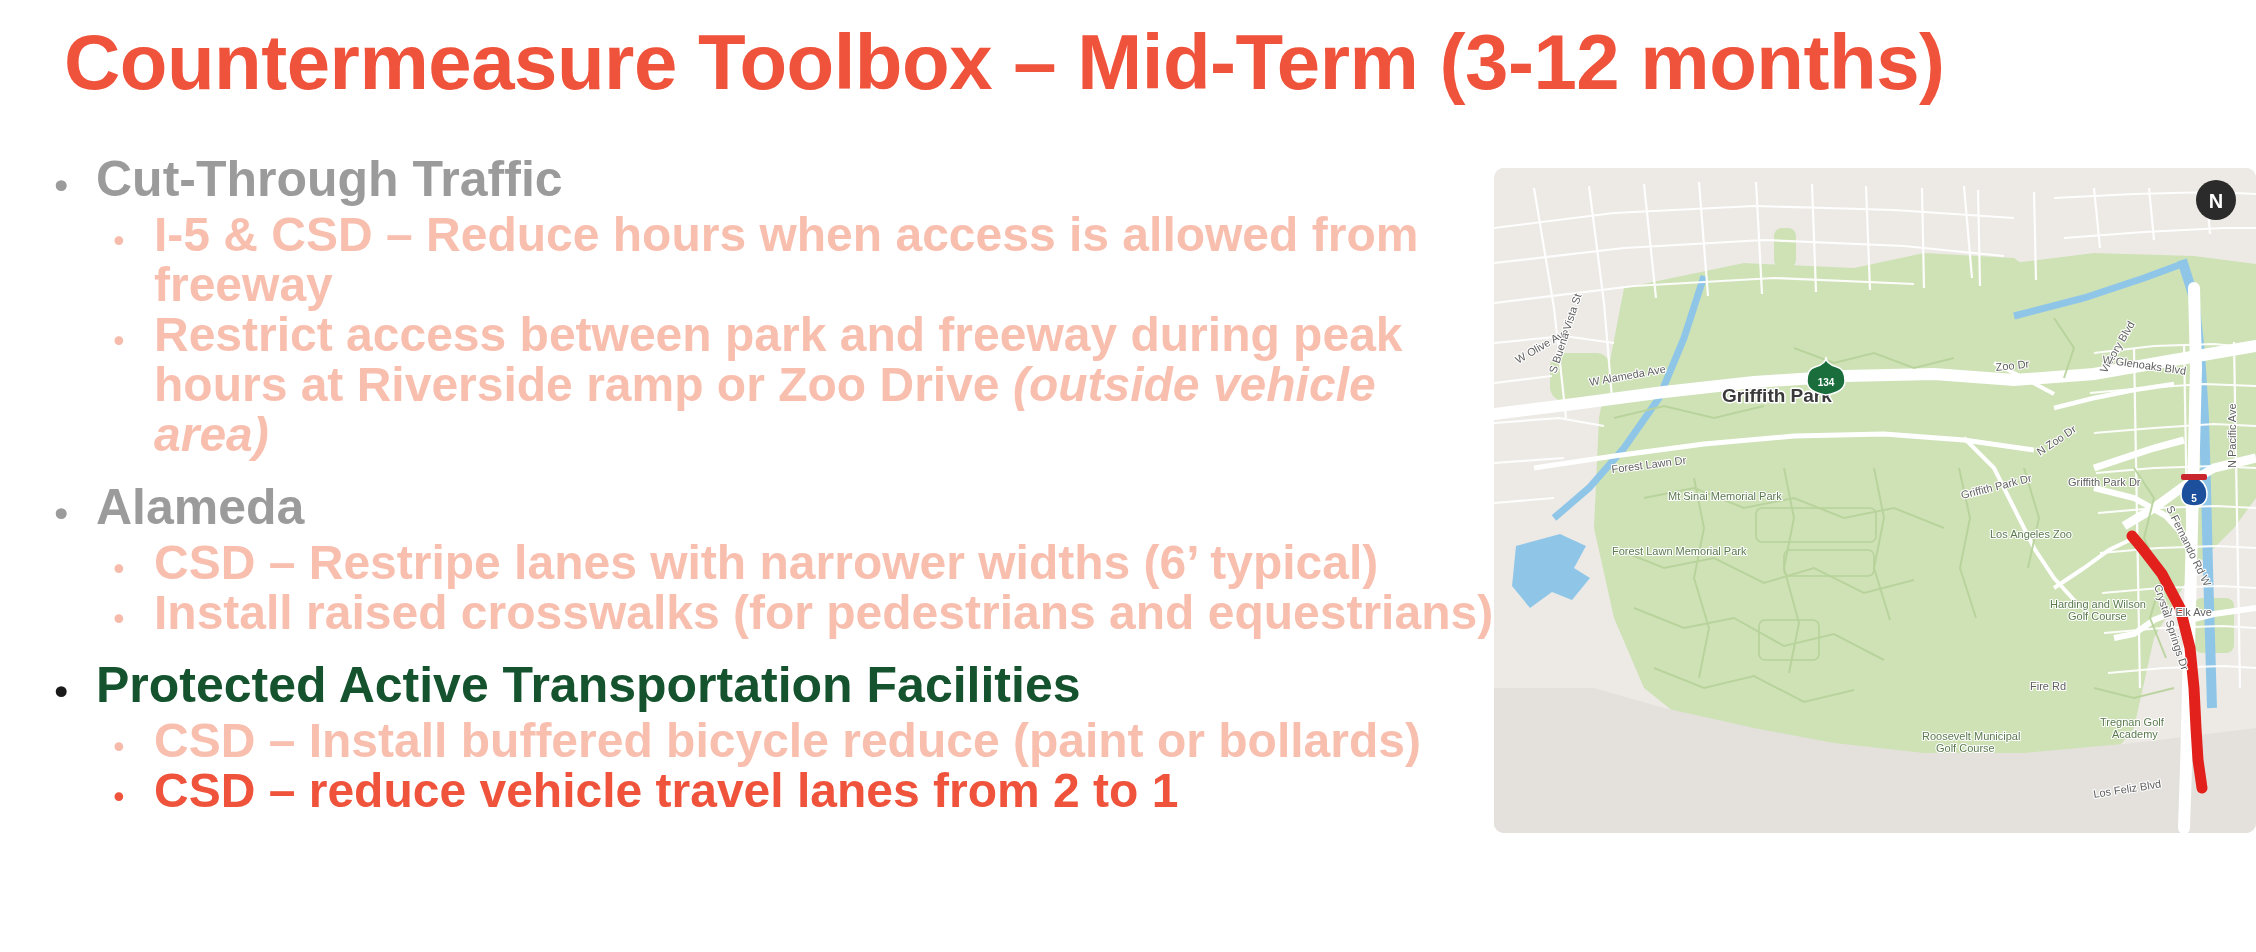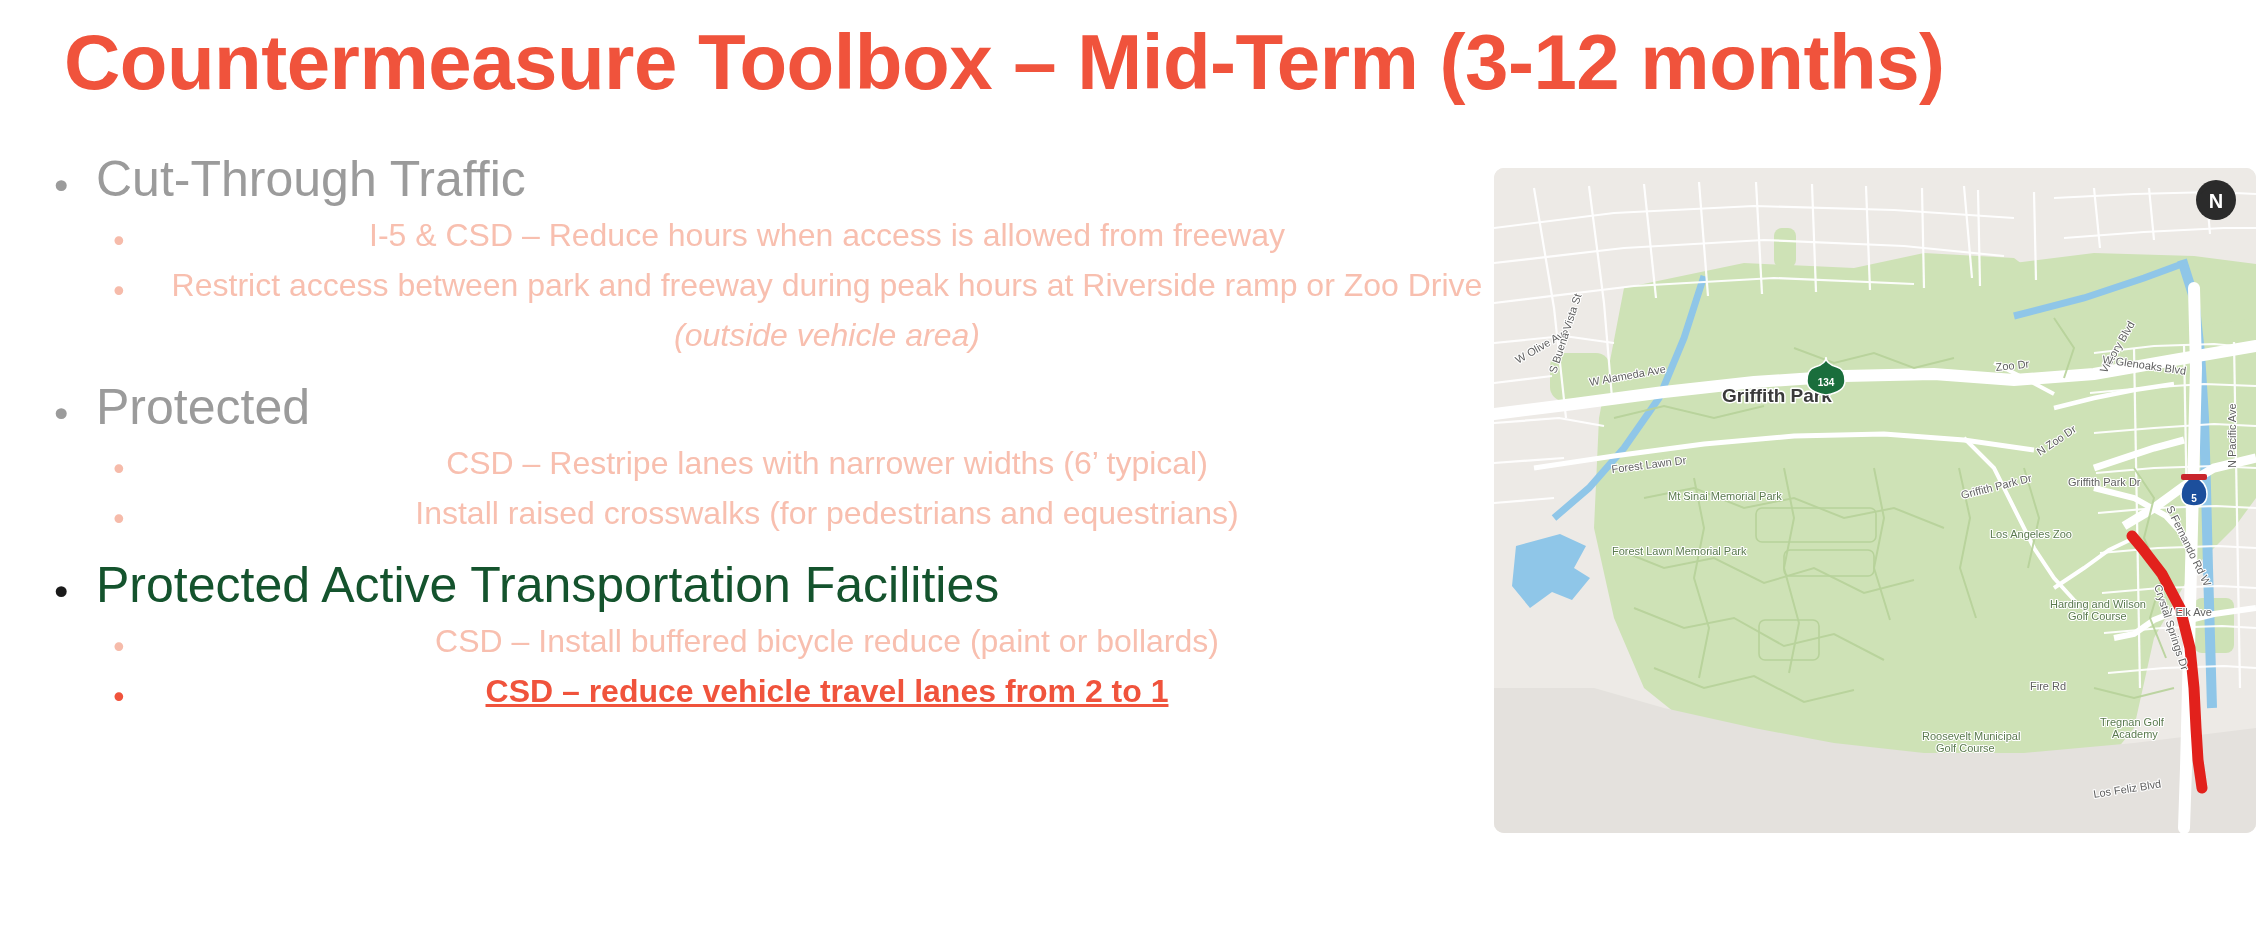--- a/index.html
+++ b/index.html
@@ -48,20 +48,21 @@
 
   .bullet-glyph {
     flex: 0 0 auto;
     text-align: left;
     font-family: "DejaVu Sans", sans-serif;
     line-height: 1;
   }
 
   .bullet-text {
     flex: 1 1 auto;
+    font-weight: bold;
   }
 
   
   .lvl1 {
     margin-bottom: 2px;
   }
   .lvl1 .bullet-glyph {
     width: 46px;
     font-size: 38px;
     padding-top: 18px;
@@ -80,28 +81,27 @@
   .lvl2 {
     margin-left: 60px;
   }
   .lvl2 .bullet-glyph {
     width: 44px;
     font-size: 30px;
     padding-top: 17px;
     color: #F6BBAA;
   }
   .lvl2 .bullet-text {
-    font-size: 32px;
+    font-size: 48px;
     line-height: 50px;
     color: #F8BFAF;
-    text-align: center;
   }
 
   .lvl2.emph .bullet-glyph { color: #F0533C; }
-  .lvl2.emph .bullet-text  { color: #F0533C; font-weight: bold; text-decoration: underline; }
+  .lvl2.emph .bullet-text  { color: #F0533C; font-weight: bold; }
 
   .ital { font-style: italic; }
   .gap-md { height: 18px; }
 
   
   .map-panel {
     position: absolute;
     left: 1494px;
     top: 168px;
     width: 762px;
@@ -157,21 +157,21 @@
 
     <div class="bullet-row lvl2">
       <span class="bullet-glyph">•</span>
       <span class="bullet-text"><span>Restrict access between park and freeway during peak hours at Riverside ramp or Zoo Drive </span><span class="ital">(outside vehicle area)</span></span>
     </div>
 
     <div class="gap-md"></div>
 
     <div class="bullet-row lvl1">
       <span class="bullet-glyph">•</span>
-      <span class="bullet-text">Protected</span>
+      <span class="bullet-text">Alameda</span>
     </div>
 
     <div class="bullet-row lvl2">
       <span class="bullet-glyph">•</span>
       <span class="bullet-text">CSD – Restripe lanes with narrower widths (6’ typical)</span>
     </div>
 
     <div class="bullet-row lvl2">
       <span class="bullet-glyph">•</span>
       <span class="bullet-text">Install raised crosswalks (for pedestrians and equestrians)</span>

